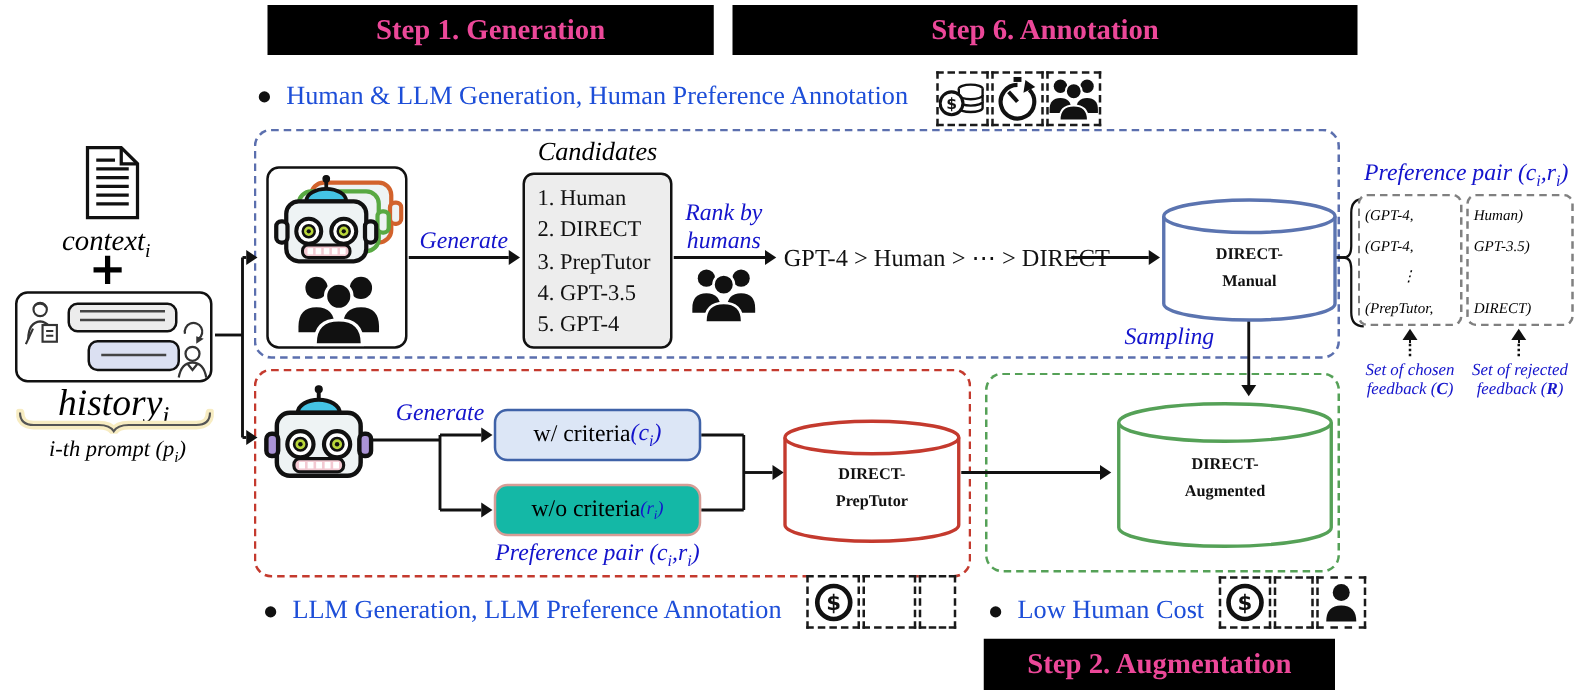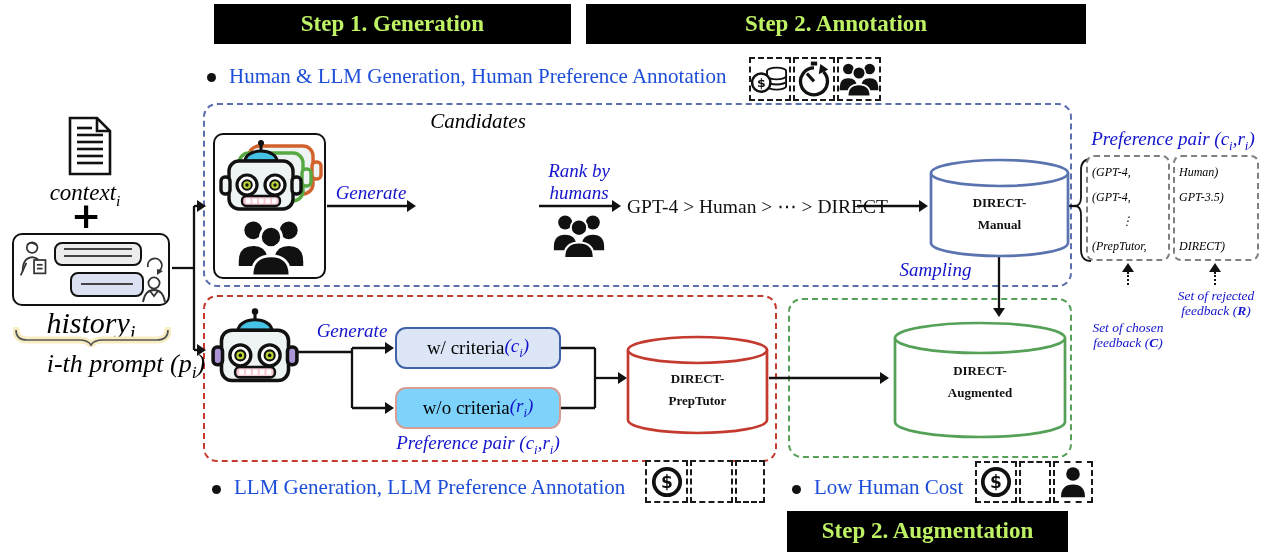--- a/index.html
+++ b/index.html
@@ -1,32 +1,32 @@
 <!DOCTYPE html>
 <html><head>
 <meta charset="utf-8">
 <style>
   * { margin:0; padding:0; box-sizing:border-box; }
   body { background:#fff; font-family:"Liberation Serif","DejaVu Serif",serif; }
   #canvas { position:relative; width:1264px; height:556px; background:#fff; overflow:hidden; }
   .abs { position:absolute; }
-  .banner { background:#000; color:#bef264; font-weight:bold; font-size:23px; text-align:center; line-height:40px; z-index:3; }
+  .banner { background:#000; color:#ec4899; font-weight:bold; font-size:23px; text-align:center; line-height:40px; z-index:3; }
   .bullet-dot { width:9px; height:9px; border-radius:50%; background:#111; z-index:3; }
   .bullet-text { font-size:21px; color:#1d4ed8; white-space:nowrap; z-index:3; }
   .dash-icon-box { border:2.5px dashed #1a1a1a; background:#fff; z-index:3; display:flex; align-items:center; justify-content:center; }
   .grp-box { border-style:dashed; border-width:2.6px; border-radius:14px; z-index:1; background:transparent; }
   .blue-grp { border-color:#5b6fae; }
   .red-grp { border-color:#c43a2e; }
   .green-grp { border-color:#55a157; }
   .blue-note { color:#1414cc; font-style:italic; font-size:19px; z-index:4; white-space:nowrap; }
   .whitebox { background:#fff; border:2.2px solid #111; border-radius:10px; z-index:3; }
   .cyl-label { z-index:4; font-weight:bold; font-size:13px; line-height:22px; text-align:center; color:#111; }
   .crit-box { border-radius:11px; z-index:3; display:flex; align-items:center; justify-content:center; font-size:19px; white-space:nowrap; }
   .crit-blue { background:#dce6f6; border:2.2px solid #3f62a8; }
-  .crit-pink { background:#7dd3fc; border:2.2px solid #d69d96; }
+  .crit-pink { background:#14b8a6; border:2.2px solid #d69d96; }
   .mathit { font-style:italic; }
   sub { font-size:0.68em; }
   .svgicon { display:block; }
   #connectors { position:absolute; left:0; top:0; z-index:2; }
   .pref-dash { border:2px dashed #808080; border-radius:8px; background:#fff; z-index:3; font-size:12px; line-height:24.5px; padding:3px 0 0 4px; white-space:nowrap;font-style:italic; }
   .center { text-align:center; }
   .dotted-arrow { z-index:3; width:14px; }
   .dotted-arrow .tri { width:0; height:0; border-left:6px solid transparent; border-right:6px solid transparent; border-bottom:9px solid #111; margin:0 auto; }
   .dotted-arrow .tail { width:0; height:13px; border-left:2.6px dotted #111; margin:0 auto; }
   .pref-caption { color:#1414cc; font-style:italic; font-size:13.5px; line-height:15px; text-align:center; z-index:3; }
@@ -70,21 +70,21 @@
       <polygon points="880,372 880,384 889,378"></polygon>
       <polygon points="385,342 385,354 394,348"></polygon>
       <polygon points="385,402 385,414 394,408"></polygon>
       <polygon points="618,372 618,384 627,378"></polygon>
     </g>
 
     <path d="M1091,159 Q1081,159 1081,170 V197 Q1081,206 1075,206 Q1081,206 1081,215 V250 Q1081,261 1091,261" fill="none" stroke="#111" stroke-width="1.8"></path>
   </svg>
 
   <div class="abs banner" style="left:214px; top:4px; width:357px; height:40px;">Step 1. Generation</div>
-  <div class="abs banner" style="left:586px; top:4px; width:500px; height:40px;">Step 2. Annotation</div>
+  <div class="abs banner" style="left:586px; top:4px; width:500px; height:40px;">Step 6. Annotation</div>
   <div class="abs banner" style="left:787px; top:511px; width:281px; height:41px;">Step 2. Augmentation</div>
 
   <div class="abs bullet-dot" style="left:207px; top:73px;"></div>
   <div class="abs bullet-text" style="left:229px; top:64px;">Human &amp; LLM Generation, Human Preference Annotation</div>
   <div class="abs dash-icon-box" style="left:749px; top:57px; width:42px; height:44px;">
     <svg class="svgicon" width="38" height="34" viewBox="0 0 52 44">
       <g stroke="#111" stroke-width="2.6" fill="#fff">
         <ellipse cx="35" cy="11" rx="13" ry="4.5"></ellipse>
         <path d="M22,11 V32 A13,4.5 0 0 0 48,32 V11"></path>
         <path d="M22,18 A13,4.5 0 0 0 48,18"></path>
@@ -155,21 +155,21 @@
         <path d="M2,45 q2,-12 11,-12 q9,0 11,12"></path>
         <path d="M9,34 l4,5 l4,-5"></path>
       </g>
     </svg>
   </div>
   <div class="abs mathit" style="left:12px; top:306px; width:158px; text-align:center; font-size:30px; z-index:3;"><span>history</span><sub>i</sub></div>
   <svg class="abs svgicon" style="left:13px; top:327px; z-index:3;" width="158" height="20" viewBox="0 0 158 20">
     <path d="M3,3 Q3,13 14,13 L66,13 Q75,13 78,18 Q81,13 90,13 L144,13 Q155,13 155,3" fill="none" stroke="#f7ecc2" stroke-width="7" stroke-linecap="round"></path>
     <path d="M3,3 Q3,13 14,13 L66,13 Q75,13 78,18 Q81,13 90,13 L144,13 Q155,13 155,3" fill="none" stroke="#555" stroke-width="1.7"></path>
   </svg>
-  <div class="abs mathit" style="left:0px; top:349px; width:188px; text-align:center; font-size:26px; z-index:3;margin-left:32px;"><span>i-th prompt (p</span><sub>i</sub><span>)</span></div>
+  <div class="abs mathit" style="left:0px; top:349px; width:188px; text-align:center; font-size:18px; z-index:3;"><span>i-th prompt (p</span><sub>i</sub><span>)</span></div>
 
   <div class="abs grp-box blue-grp" style="left:203px; top:103px; width:869px; height:184px;"></div>
 
   <div class="abs whitebox" style="left:213px; top:133px; width:113px; height:146px;">
     <svg class="svgicon abs" style="left:4px; top:4px;" width="104" height="76" viewBox="0 0 104 76">
       <defs>
         <g id="rhead" stroke-width="3.4" fill="#eef3f4">
           <rect x="10" y="22" width="64" height="48" rx="10"></rect>
           <rect x="2" y="38" width="9" height="17" rx="4"></rect>
           <rect x="73" y="38" width="9" height="17" rx="4"></rect>
@@ -204,20 +204,27 @@
       <path d="M1,40 q0,-14 13,-14 q13,0 13,14 l0,4 -26,0 z" fill="#111"></path>
       <path d="M33,40 q0,-14 13,-14 q13,0 13,14 l0,4 -26,0 z" fill="#111"></path>
       <circle cx="30" cy="18" r="9.5" fill="#111" stroke="#fff" stroke-width="2.4"></circle>
       <path d="M13,52 q0,-17 17,-17 q17,0 17,17 l0,1 -34,0 z" fill="#111" stroke="#fff" stroke-width="2.4"></path>
     </svg>
   </div>
 
   <div class="abs blue-note" style="left:331px; top:182px; width:80px; text-align:center;">Generate</div>
 
   <div class="abs mathit" style="left:418px; top:109px; width:120px; text-align:center; font-size:21px; z-index:3;">Candidates</div>
+  <div class="abs cand-list" style="left:418px; top:138px; width:120px; height:141px; background:#ededed; border:2.2px solid #111; border-radius:9px; z-index:3; padding:6px 0 0 10px;">
+    <div class="listrow">1. Human</div>
+    <div class="listrow">2. DIRECT</div>
+    <div class="listrow">3. PrepTutor</div>
+    <div class="listrow">4. GPT-3.5</div>
+    <div class="listrow">5. GPT-4</div>
+  </div>
 
   <div class="abs blue-note" style="left:532px; top:160px; width:94px; text-align:center; line-height:22px;">
     <span>Rank by</span><br><span>humans</span>
   </div>
   <svg class="svgicon abs" style="left:553px; top:212px; z-index:3;" width="52" height="47" viewBox="0 0 60 54">
     <circle cx="14" cy="12" r="8" fill="#111"></circle>
       <circle cx="46" cy="12" r="8" fill="#111"></circle>
     <path d="M1,40 q0,-14 13,-14 q13,0 13,14 l0,4 -26,0 z" fill="#111"></path>
     <path d="M33,40 q0,-14 13,-14 q13,0 13,14 l0,4 -26,0 z" fill="#111"></path>
     <circle cx="30" cy="18" r="9.5" fill="#111" stroke="#fff" stroke-width="2.4"></circle>
@@ -265,21 +272,21 @@
   </svg>
 
   <div class="abs blue-note" style="left:310px; top:320px; width:84px; text-align:center;">Generate</div>
 
   <div class="abs crit-box crit-blue" style="left:395px; top:327px; width:166px; height:42px;">
     <span>w/ criteria </span>
       <span class="blue-note mathit" style="position:static; font-size:19px;"><span>(c</span><sub>i</sub><span>)</span></span>
   </div>
   <div class="abs crit-box crit-pink" style="left:395px; top:387px; width:166px; height:42px;">
     <span>w/o criteria </span>
-      <span class="blue-note mathit" style="position:static; font-size:19px;"><span>(r</span><sub>i</sub><span>)</span></span>
+      <span class="blue-note mathit" style="position:static; font-size:15px;"><span>(r</span><sub>i</sub><span>)</span></span>
   </div>
   <div class="abs blue-note" style="left:385px; top:432px; width:186px; text-align:center;">
     <span>Preference pair (c</span><sub>i</sub><span>,r</span><sub>i</sub><span>)</span>
   </div>
 
   <svg class="abs svgicon" style="left:626px; top:335px; z-index:3;" width="143" height="100" viewBox="0 0 143 100">
     <path d="M2,15 V85 A69.5,13 0 0 0 141,85 V15" fill="#fff" stroke="#c43a2e" stroke-width="2.7"></path>
     <ellipse cx="71.5" cy="15" rx="69.5" ry="13" fill="#fff" stroke="#c43a2e" stroke-width="2.7"></ellipse>
   </svg>
   <div class="abs cyl-label" style="left:626px; top:368px; width:143px;">
@@ -312,21 +319,21 @@
     <div>DIRECT)</div>
   </div>
   <div class="abs dotted-arrow" style="left:1121px; top:263px;">
       <div class="tri"></div>
       <div class="tail"></div>
     </div>
   <div class="abs dotted-arrow" style="left:1208px; top:263px;">
       <div class="tri"></div>
       <div class="tail"></div>
     </div>
-  <div class="abs pref-caption" style="left:1080px; top:288px; width:96px;margin-top:32px;">
+  <div class="abs pref-caption" style="left:1080px; top:288px; width:96px;">
     <span>Set of chosen</span><br><span>feedback (</span><b>C</b><span>)</span>
   </div>
   <div class="abs pref-caption" style="left:1168px; top:288px; width:96px;">
     <span>Set of rejected</span><br><span>feedback (</span><b>R</b><span>)</span>
   </div>
 
   <div class="abs bullet-dot" style="left:212px; top:485px;"></div>
   <div class="abs bullet-text" style="left:234px; top:475px;">LLM Generation, LLM Preference Annotation</div>
   <div class="abs dash-icon-box" style="left:645px; top:460px; width:43px; height:43px;">
     <svg class="svgicon" width="34" height="34" viewBox="0 0 40 40">

